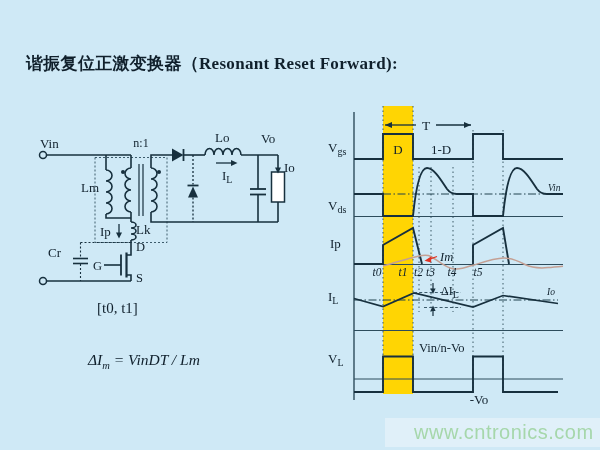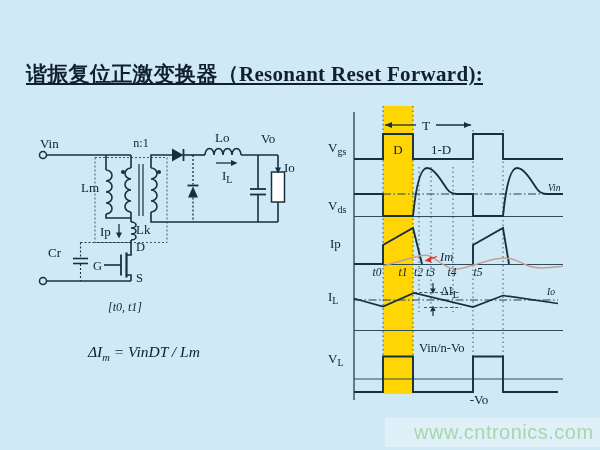--- a/index.html
+++ b/index.html
@@ -1,21 +1,21 @@
 <!DOCTYPE html>
 <html><head>
 <meta charset="utf-8">
 <style>
   html,body{margin:0;padding:0;}
   .stage{position:relative;width:600px;height:450px;background:#cfe9f6;overflow:hidden;
          font-family:"Liberation Serif",serif;color:#10202c;}
-  .title{position:absolute;left:26px;top:60px;font-size:21px;font-weight:bold;
-         letter-spacing:.3px;white-space:nowrap;text-decoration:underline;}
-  .interval{position:absolute;left:108px;top:300px;font-size:12px;font-style:italic;}
-  .formulas{position:absolute;left:88px;top:336px;font-size:15.5px;font-style:italic;line-height:32px;}
+  .title{position:absolute;left:26px;top:52px;font-size:17px;font-weight:bold;
+         letter-spacing:.3px;white-space:nowrap;}
+  .interval{position:absolute;left:97px;top:300px;font-size:15px;}
+  .formulas{position:absolute;left:88px;top:348px;font-size:15.5px;font-style:italic;line-height:24px;}
   .formula sub{font-size:10.5px;font-style:italic;}
   .wm-band{position:absolute;left:385px;top:418px;width:215px;height:29px;
            background:rgba(255,255,255,0.35);}
   .watermark{position:absolute;left:414px;top:421px;font-size:20px;color:#a6d7ab;
              font-family:"Liberation Sans",sans-serif;letter-spacing:.5px;}
   svg{position:absolute;left:0;top:0;}
   text{font-family:"Liberation Serif",serif;fill:#10202c;}
   .it{font-style:italic;}
   .sub{font-size:10px;}
 </style>

